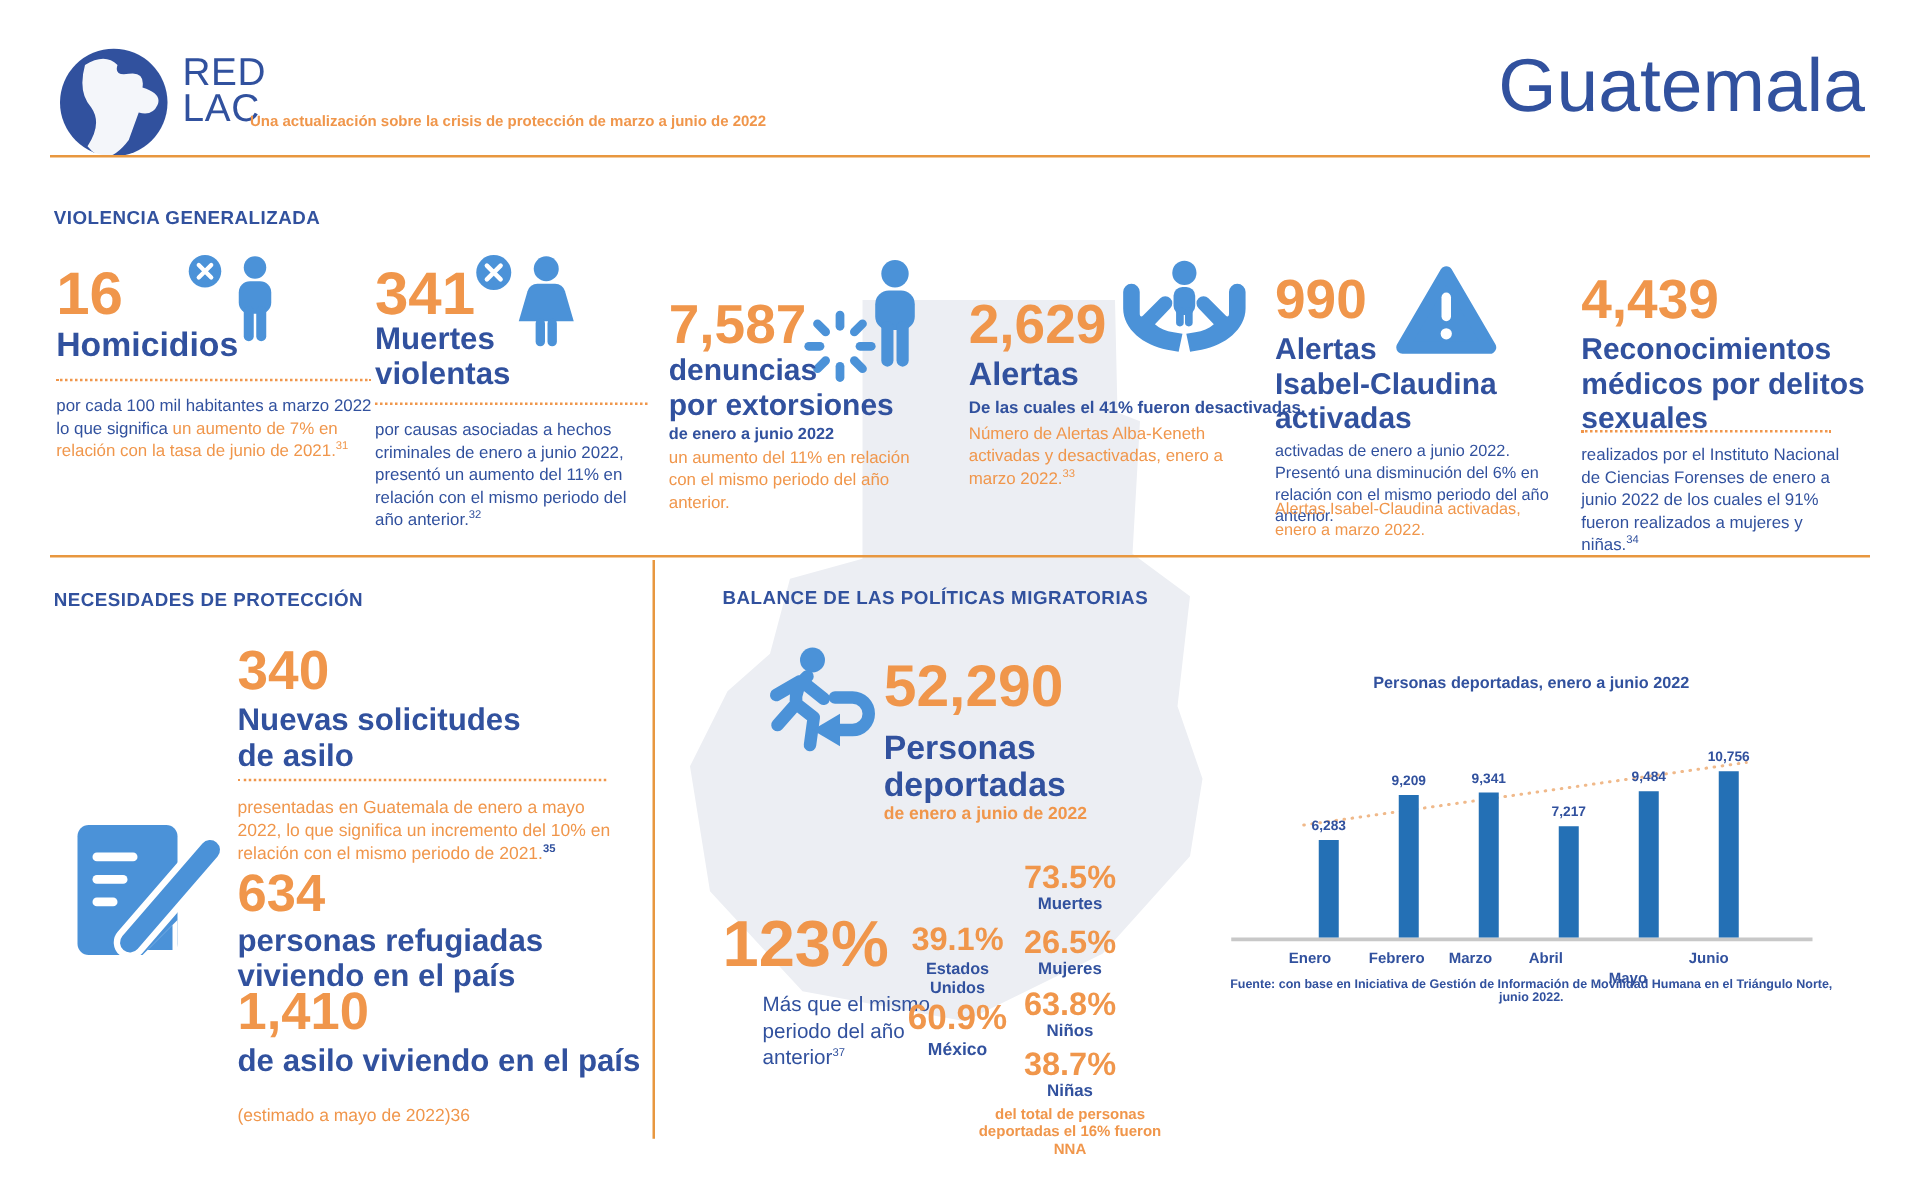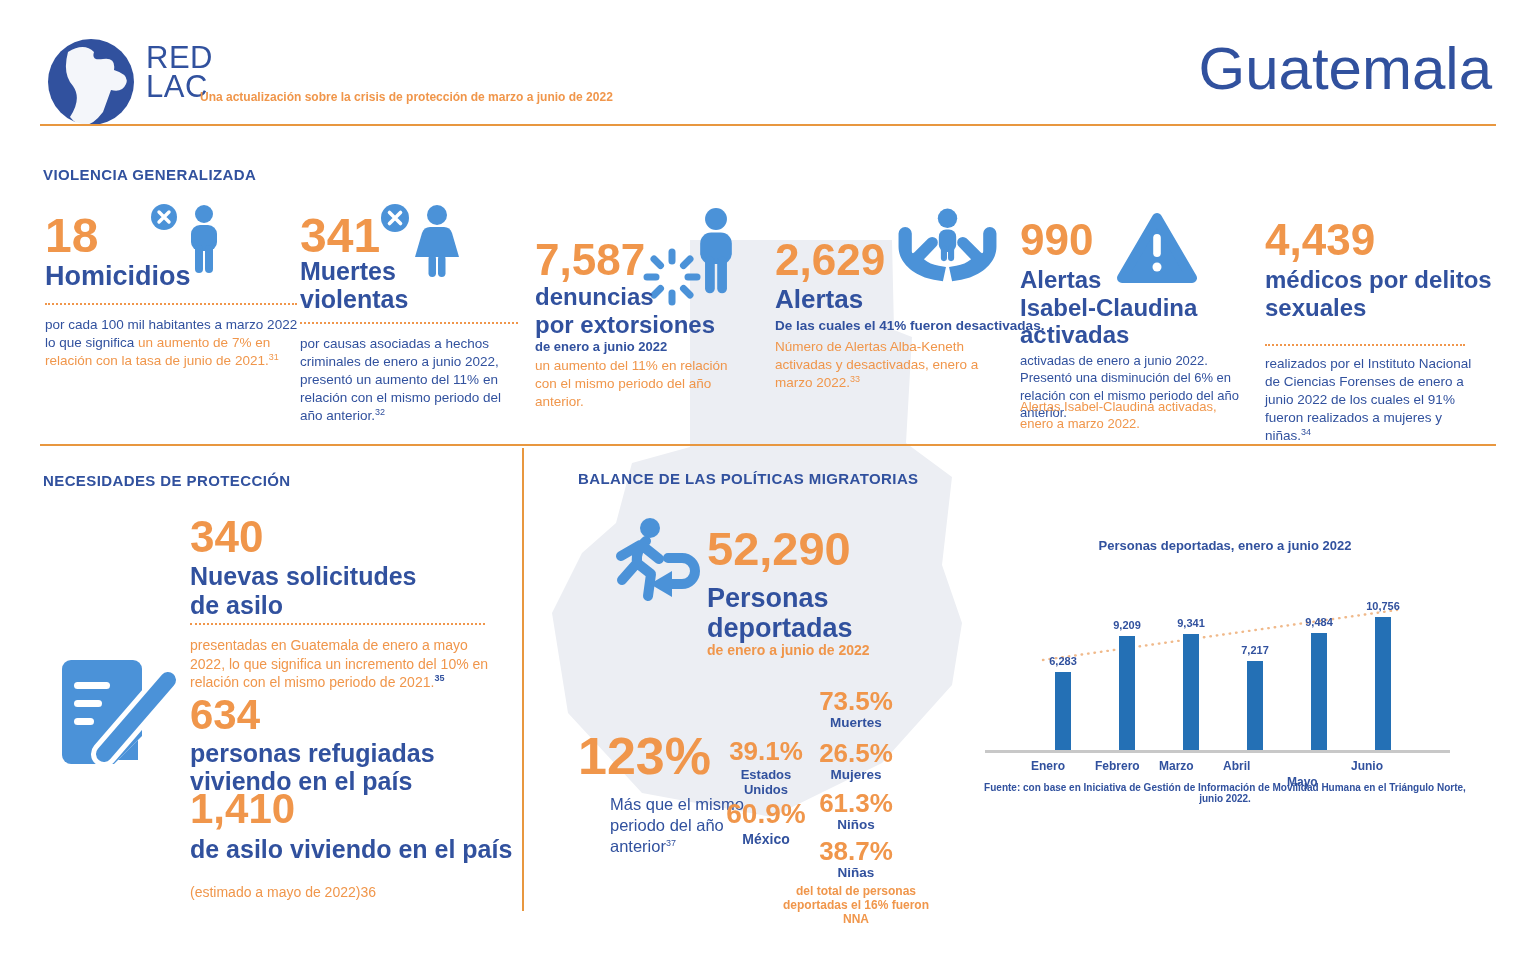--- a/index.html
+++ b/index.html
@@ -43,21 +43,21 @@
   <div class="abs logo-text" style="left:146px;top:44px">
     <div>RED</div>
     <div>LAC</div>
   </div>
   <div class="abs" style="left:200px;top:90px;font-size:12px;font-weight:700;color:var(--orange)">Una actualización sobre la crisis de protección de marzo a junio de 2022</div>
   <div class="abs" style="left:1100px;top:34px;width:392px;text-align:right;font-size:60px;font-weight:500;color:var(--navy)">Guatemala</div>
   <div class="abs hline" style="left:40px;top:124px;width:1456px"></div>
 
   <div class="abs sec-title" style="left:43px;top:166px">VIOLENCIA GENERALIZADA</div>
 
-  <div class="abs num" style="left:45px;top:212px;font-size:48px">18</div>
+  <div class="abs num" style="left:45px;top:212px;font-size:48px">16</div>
   <div class="abs icon" style="left:150px;top:203px">
     <svg width="80" height="82" viewBox="0 0 80 82">
       <g>
           <circle cx="14" cy="14" r="13" fill="currentColor"></circle>
         <path d="M9 9 L19 19 M9 19 L19 9" stroke="#fff" stroke-width="3.4" stroke-linecap="round"></path>
         </g>
       <g transform="translate(32,2)" fill="currentColor">
         <circle cx="22" cy="9" r="9"></circle>
         <rect x="9" y="20" width="26" height="26" rx="9"></rect>
         <rect x="13" y="40" width="8" height="28" rx="4"></rect>
@@ -153,20 +153,21 @@
   <div class="abs lbl" style="left:1020px;top:266px;font-size:24px;line-height:1.15">
     <div>Alertas</div>
     <div>Isabel-Claudina</div>
     <div>activadas</div>
   </div>
   <div class="abs para" style="left:1020px;top:352px;width:230px;font-size:13px">activadas de enero a junio 2022.  Presentó una disminución del 6% en relación con el mismo periodo del año anterior.</div>
   <div class="abs para orange-t" style="left:1020px;top:398px;width:230px;font-size:13px">Alertas Isabel-Claudina activadas, enero a marzo 2022.</div>
 
   <div class="abs num" style="left:1265px;top:218px;font-size:44px">4,439</div>
   <div class="abs lbl" style="left:1265px;top:266px;font-size:24px;line-height:1.15">
+    <div>Reconocimientos</div>
     <div>médicos por delitos</div>
     <div>sexuales</div>
   </div>
   <div class="abs dotted" style="left:1265px;top:344px;width:200px"></div>
   <div class="abs para" style="left:1265px;top:355px;width:222px">
     <span>realizados por el Instituto Nacional de Ciencias Forenses de enero a junio 2022 de los cuales el 91% fueron realizados a mujeres y niñas.</span><sup>34</sup>
   </div>
 
   <div class="abs hline" style="left:40px;top:444px;width:1456px"></div>
   <div class="abs vline" style="left:522px;top:448px;height:463px"></div>
@@ -235,21 +236,21 @@
     <div>Estados</div>
     <div>Unidos</div>
   </div>
   <div class="abs num center" style="left:716px;top:800px;width:100px;font-size:28px">60.9%</div>
   <div class="abs lbl center" style="left:716px;top:832px;width:100px;font-size:14px">México</div>
 
   <div class="abs num center" style="left:801px;top:688px;width:110px;font-size:26px">73.5%</div>
   <div class="abs lbl center" style="left:801px;top:716px;width:110px;font-size:13.5px">Muertes</div>
   <div class="abs num center" style="left:801px;top:740px;width:110px;font-size:26px">26.5%</div>
   <div class="abs lbl center" style="left:801px;top:768px;width:110px;font-size:13.5px">Mujeres</div>
-  <div class="abs num center" style="left:801px;top:790px;width:110px;font-size:26px">61.3%</div>
+  <div class="abs num center" style="left:801px;top:790px;width:110px;font-size:26px">63.8%</div>
   <div class="abs lbl center" style="left:801px;top:818px;width:110px;font-size:13.5px">Niños</div>
   <div class="abs num center" style="left:801px;top:838px;width:110px;font-size:26px">38.7%</div>
   <div class="abs lbl center" style="left:801px;top:866px;width:110px;font-size:13.5px">Niñas</div>
   <div class="abs orange-t center" style="left:781px;top:884px;width:150px;font-size:12px;font-weight:700;line-height:1.18">del total de personas deportadas el 16% fueron NNA</div>
 
   <div class="abs" style="left:980px;top:530px;width:490px;height:290px">
     <div class="abs center" style="left:0;top:8px;width:100%;font-size:13px;font-weight:700;color:var(--navy)">Personas deportadas, enero a junio 2022</div>
     <div class="abs" id="bar-plot" style="left:0;top:0;width:490px;height:240px">
       <svg id="trend-svg" style="position:absolute;left:0;top:0" width="490" height="240">
           <line x1="63" y1="130" x2="417" y2="80" stroke="#F0B98A" stroke-width="2.4" stroke-linecap="round" stroke-dasharray="0.5 6"></line>

